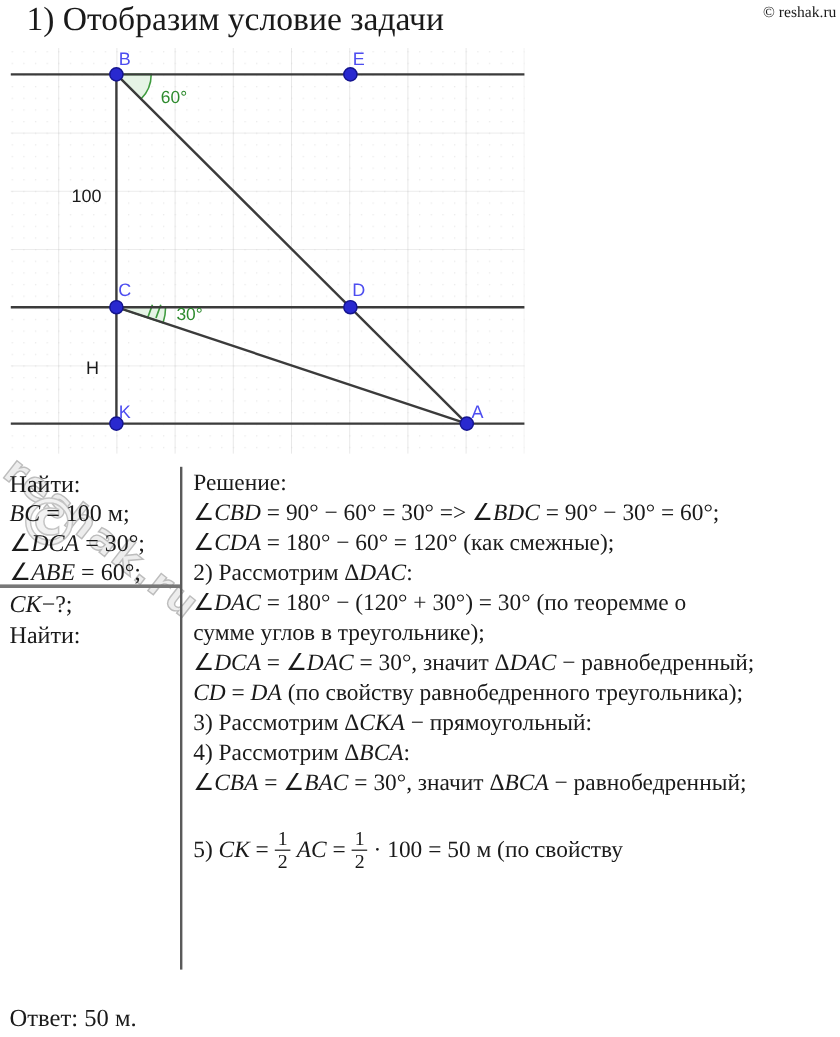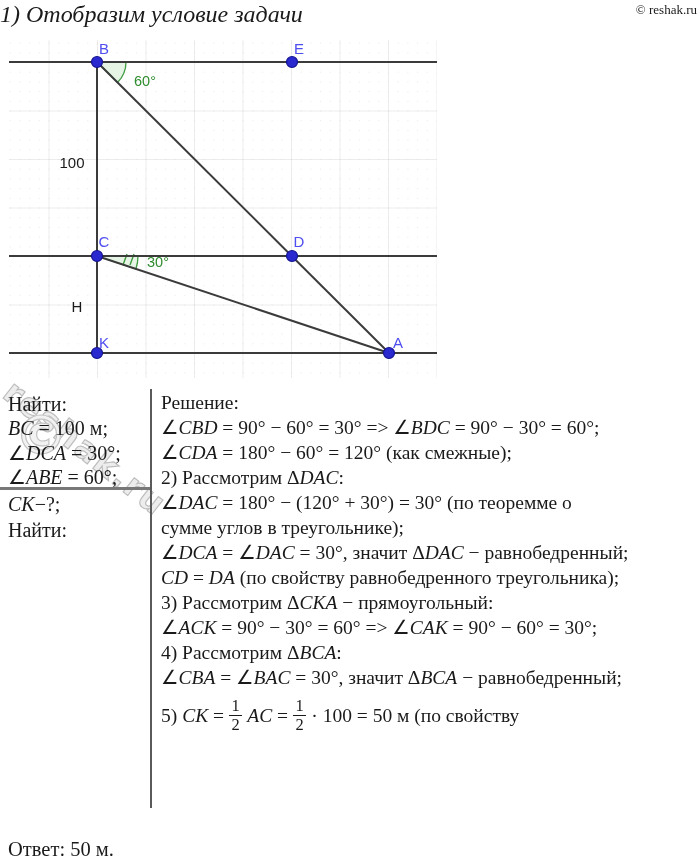--- a/index.html
+++ b/index.html
@@ -1,21 +1,21 @@
 <!DOCTYPE html>
 <html><head>
 <meta charset="utf-8">
 <style>
   html,body{margin:0;padding:0;}
   body{
     width:700px;height:864px;position:relative;background:#ffffff;
     font-family:"Liberation Serif",serif;color:#1a1a1a;overflow:hidden;
   }
   .abs{position:absolute;white-space:nowrap;}
-  .page-title{left:0;top:1px;font-size:24px;font-style:italic;}
+  .page-title{left:22px;top:1px;font-size:28px;}
   .copyright{right:3px;top:2px;font-size:13px;}
   
   .figure{left:0;top:35px;width:450px;height:345px;}
   
   .wm-rot{
     left:20px;top:372px;font-family:"DejaVu Sans",sans-serif;font-weight:bold;
     font-size:33px;letter-spacing:2px;color:#ededed;
     -webkit-text-stroke:1.2px #bdbdbd;
     transform:rotate(38deg);transform-origin:left top;z-index:0;
   }
@@ -24,21 +24,21 @@
     font-size:54px;color:#f2f2f2;-webkit-text-stroke:1.2px #c4c4c4;z-index:0;
   }
   
   .given-block{left:8px;top:392px;width:142px;font-size:20px;line-height:24.3px;z-index:1;}
   .find-block{left:8px;top:492px;width:142px;font-size:20px;line-height:25.5px;z-index:1;}
   .col-rule{left:0;top:487px;width:151px;height:2.5px;background:#787878;z-index:1;}
   .divider{left:150px;top:389px;width:2px;height:419px;background:#5a5a5a;z-index:1;}
   
   .solution-block{left:161px;top:390px;width:540px;font-size:19.5px;line-height:25px;z-index:1;}
   .sline{white-space:nowrap;}
-  .frac-line{height:51px;display:flex;align-items:center;}
+  .frac-line{height:51px;display:flex;align-items:center;margin-top:18px;}
   .frac-line > span{margin-right:5px;}
   .frac{display:inline-flex;flex-direction:column;align-items:center;
         font-size:16.5px;line-height:1.08;}
   .frac .num{border-bottom:1.6px solid #1a1a1a;padding:0 2.5px;}
   .answer{left:8px;top:838px;font-size:20.5px;z-index:1;}
   svg text{font-family:"Liberation Sans",sans-serif;}
 </style>
 </head>
 <body>
 
@@ -117,21 +117,20 @@
 <div class="abs solution-block">
   <div class="sline">Решение:</div>
   <div class="sline">∠<i>CBD</i> = 90° − 60° = 30° =&gt; ∠<i>BDC</i> = 90° − 30° = 60°;</div>
   <div class="sline">∠<i>CDA</i> = 180° − 60° = 120° (как смежные);</div>
   <div class="sline">2) Рассмотрим Δ<i>DAC</i>:</div>
   <div class="sline">∠<i>DAC</i> = 180° − (120° + 30°) = 30° (по теоремме о</div>
   <div class="sline">сумме углов в треугольнике);</div>
   <div class="sline">∠<i>DCA</i> = ∠<i>DAC</i> = 30°, значит Δ<i>DAC</i> − равнобедренный;</div>
   <div class="sline"><i>CD</i> = <i>DA</i> (по свойству равнобедренного треугольника);</div>
   <div class="sline">3) Рассмотрим Δ<i>CKA</i> − прямоугольный:</div>
-  <div class="sline">∠<i>ACK</i> = 90° − 30° = 60° =&gt; ∠<i>CAK</i> = 90° − 60° = 30°;</div>
   <div class="sline">4) Рассмотрим Δ<i>BCA</i>:</div>
   <div class="sline">∠<i>CBA</i> = ∠<i>BAC</i> = 30°, значит Δ<i>BCA</i> − равнобедренный;</div>
 
   <div class="sline frac-line">
     <span>5) <i>CK</i> =</span>
     <span class="frac">
       <span class="num">1</span>
       <span class="den">2</span>
     </span>
     <span><i>AC</i> =</span>

